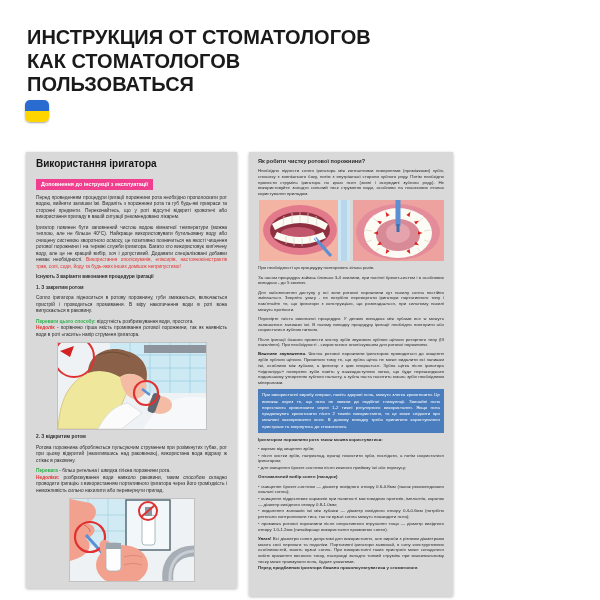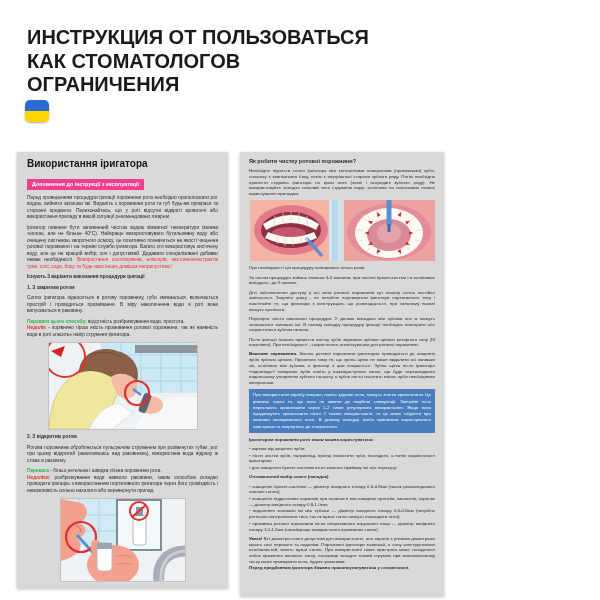--- a/index.html
+++ b/index.html
@@ -4,21 +4,21 @@
 <style>
   html,body{margin:0;padding:0;background:#fff;}
   body{width:600px;height:600px;position:relative;font-family:"Liberation Sans",sans-serif;overflow:hidden;}
 
   .main-title{position:absolute;left:27px;top:26px;font-weight:bold;font-size:20px;line-height:1.18;color:#1a1a1a;}
 
   .flag{position:absolute;left:25px;top:100px;width:24px;height:22px;border-radius:5px;overflow:hidden;box-shadow:0 1px 2px rgba(0,0,0,.35);}
   .flag .half-top{height:50%;background:#2a6bd2;}
   .flag .half-bottom{height:50%;background:#ffd500;}
 
-  .page{position:absolute;background:#d9d9d9;box-shadow:0 1px 3px rgba(0,0,0,.28);box-sizing:border-box;overflow:hidden;}
+  .page{position:absolute;background:#d9d9d9;box-shadow:0 1px 3px rgba(0,0,0,.28);box-sizing:border-box;overflow:hidden;margin-left:9px;}
   .page-left{left:17px;top:152px;width:211px;height:436px;padding:6px 10px;}
   .page-right{left:240px;top:152px;width:204px;height:444px;padding:6px 9px;}
 
   .doc-title{font-size:10px;font-weight:bold;color:#161616;margin:0 0 3px;}
   .banner{display:inline-block;background:#f03f8e;color:#fff;font-size:5.4px;font-weight:bold;padding:2px 5px 2.5px;margin:0 0 5px;}
 
   .page-left p{font-size:4.8px;line-height:1.36;color:#2b2b2b;text-align:justify;margin:0 0 4px;}
   .page-right p{font-size:4.4px;line-height:1.3;color:#2b2b2b;text-align:justify;margin:0 0 3.5px;}
   .b{font-weight:bold;color:#1d1d1d;}
   .green{color:#2eb14c;font-weight:bold;}
@@ -29,23 +29,23 @@
   .fig{display:block;margin:1px auto 4px;border:0.5px solid #c2c2c2;background:#fff;}
   .figrow{display:flex;gap:3px;justify-content:center;margin:1px 0 4px;}
 
   .blue-note{background:#4a7dbe;color:#fff;font-size:4.4px;line-height:1.42;text-align:justify;padding:3px 4px;margin:0 0 4px;}
   .blue-note span{color:#fff;}
 </style>
 </head>
 <body>
 
 <div class="main-title">
-  <div>ИНСТРУКЦИЯ ОТ ПОЛЬЗОВАТЬСЯ</div>
+  <div>ИНСТРУКЦИЯ ОТ СТОМАТОЛОГОВ</div>
   <div>КАК СТОМАТОЛОГОВ</div>
-  <div>ОГРАНИЧЕНИЯ</div>
+  <div>ПОЛЬЗОВАТЬСЯ</div>
 </div>
 
 <div class="flag">
   <div class="half-top"></div>
   <div class="half-bottom"></div>
 </div>
 
 <div class="page page-left">
   <div class="doc-title">Використання іригатора</div>
   <div class="banner">Доповнення до інструкції з експлуатації</div>

